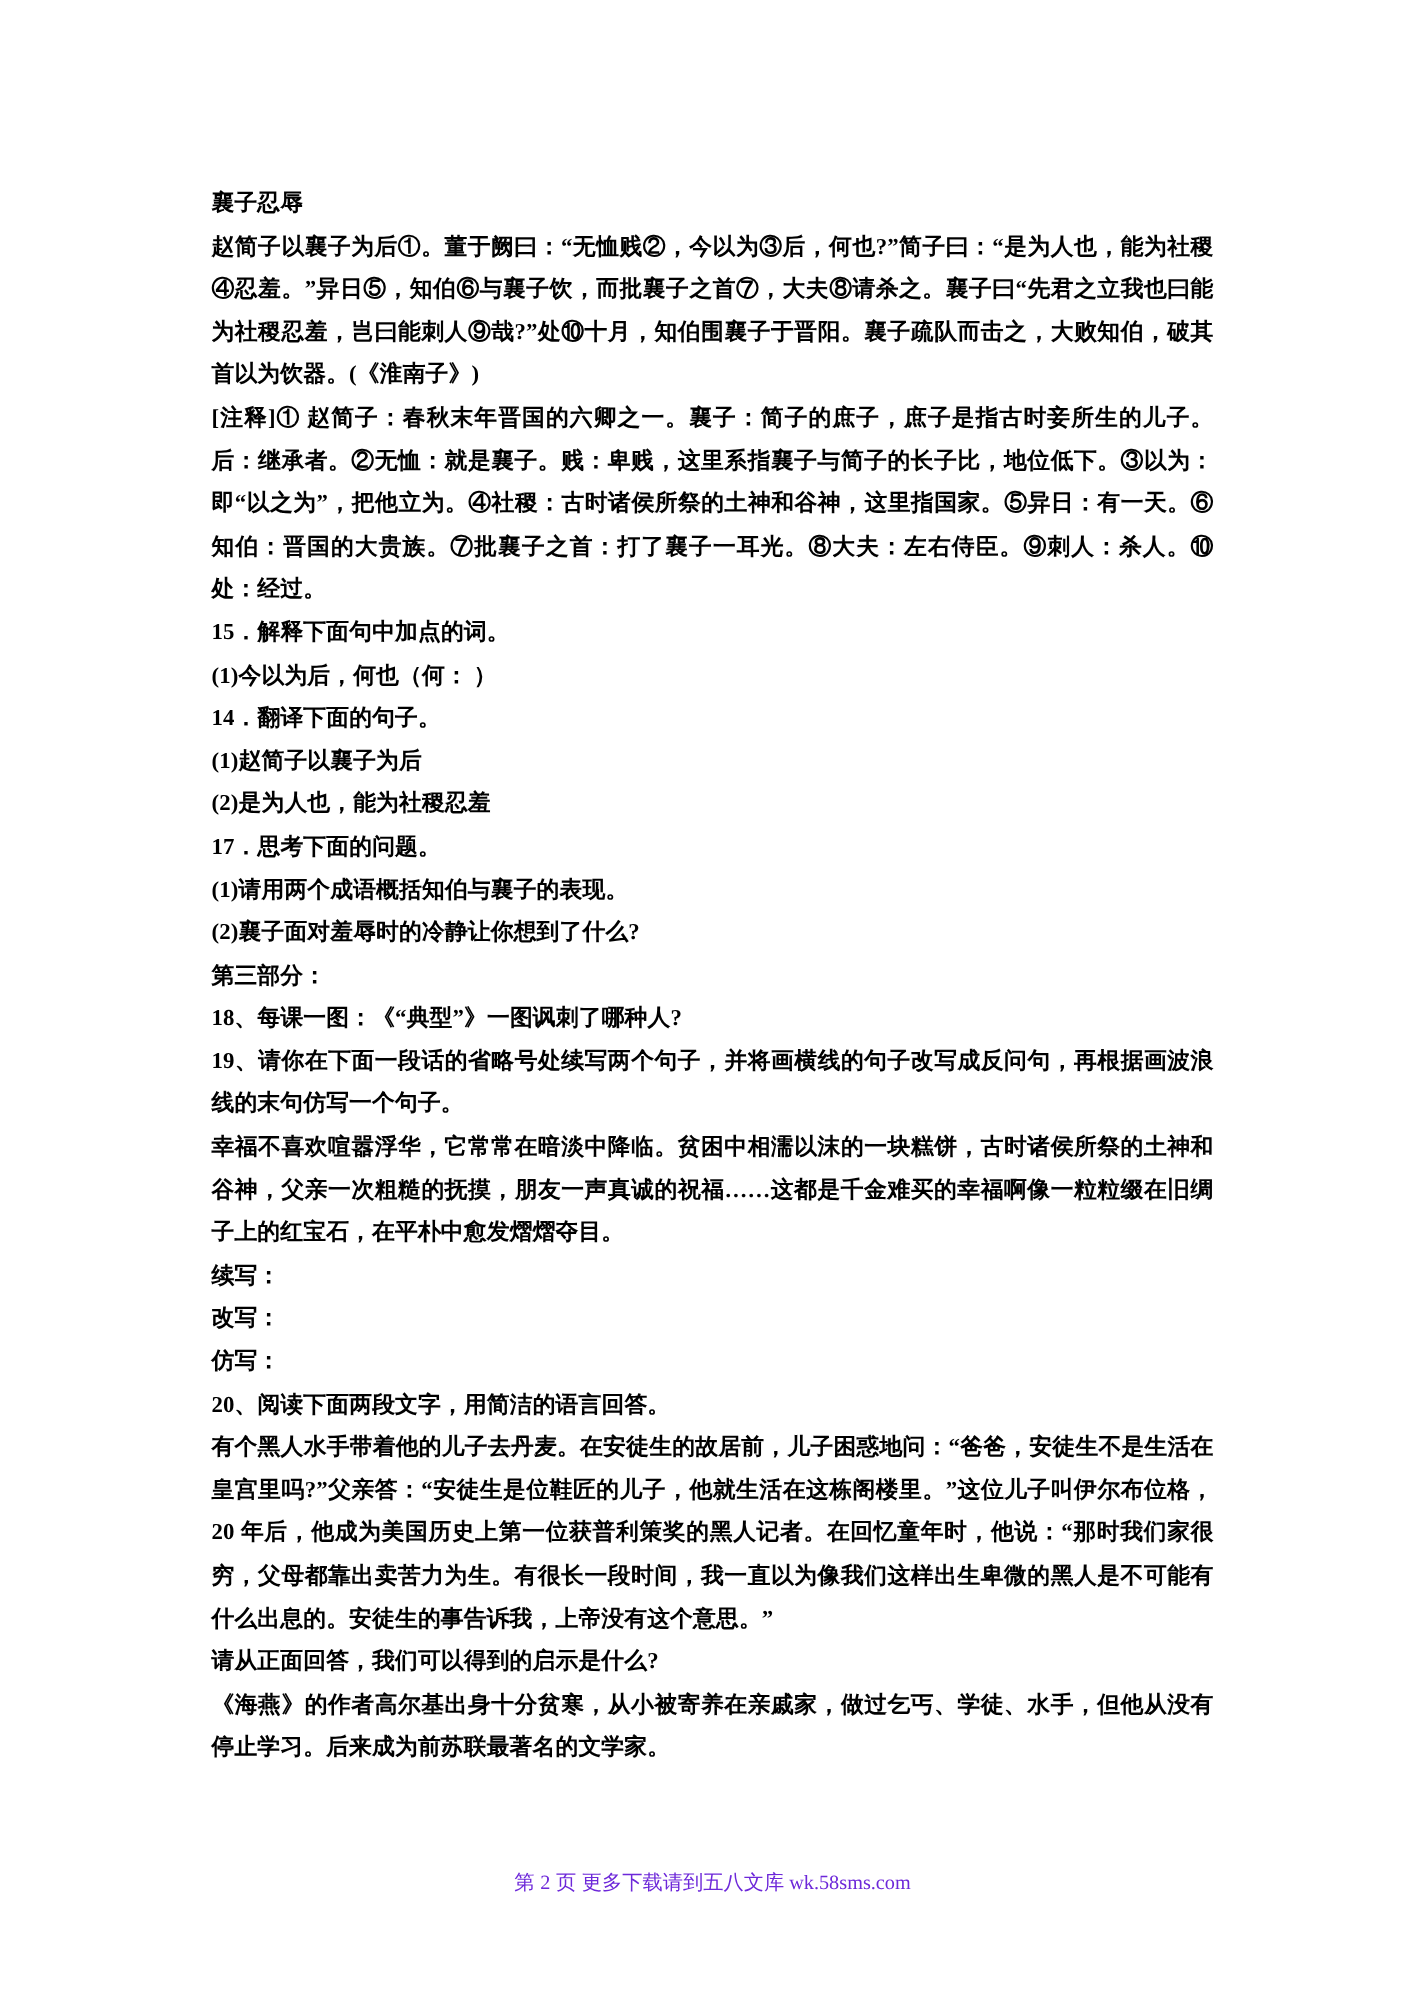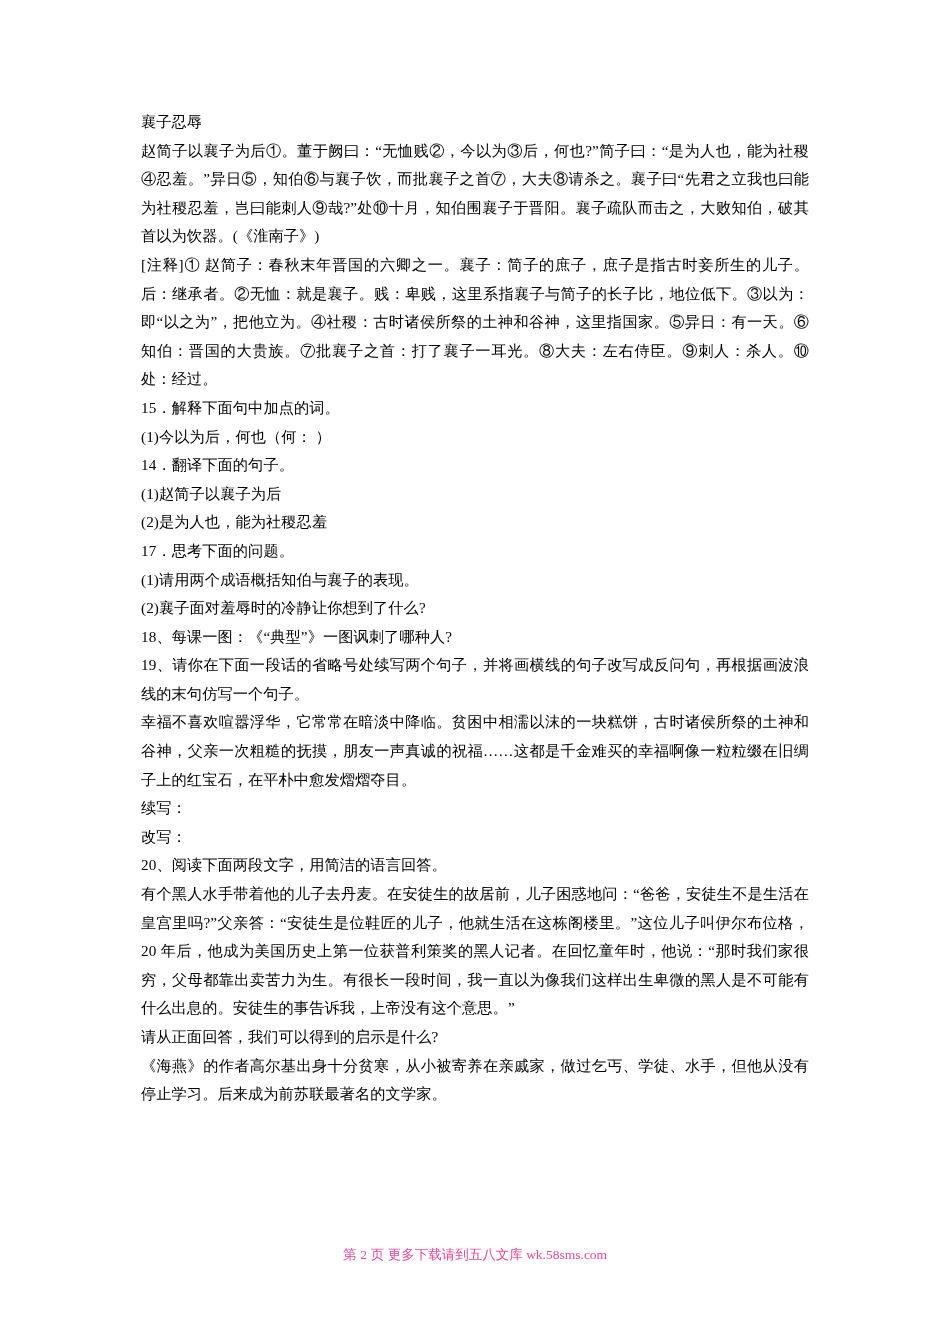--- a/index.html
+++ b/index.html
@@ -16,65 +16,68 @@
     width: 950px;
     height: 1344px;
     margin: 0 auto;
     background: #ffffff;
     overflow: hidden;
     box-sizing: border-box;
   }
   .content {
     position: absolute;
     left: 141px;
-    top: 108px;
+    top: 122px;
     width: 668px;
+    font-weight: bold;
   }
   .para {
     font-size: 15.2px;
     line-height: 28.6px;
     text-align: justify;
     margin: 0 0 0 0;
     letter-spacing: 0.1px;
   }
   .spacer-md { height: 22px; }
   .footer {
     position: absolute;
     left: 0;
     top: 1246px;
     width: 950px;
     text-align: center;
     font-size: 13.5px;
     font-family: "Liberation Serif", "DejaVu Serif", serif;
-    color: #ec4899;
+    color: #6d28d9;
   }
   .footer .pg { letter-spacing: 0.2px; }
 </style>
 </head>
 <body>
 
 <div class="page">
 
   <div class="content">
     <p class="para">襄子忍辱</p>
     <p class="para">赵简子以襄子为后①。董于阙曰：“无恤贱②，今以为③后，何也?”简子曰：“是为人也，能为社稷④忍羞。”异日⑤，知伯⑥与襄子饮，而批襄子之首⑦，大夫⑧请杀之。襄子曰“先君之立我也曰能为社稷忍羞，岂曰能刺人⑨哉?”处⑩十月，知伯围襄子于晋阳。襄子疏队而击之，大败知伯，破其首以为饮器。(《淮南子》)</p>
     <p class="para">[注释]① 赵简子：春秋末年晋国的六卿之一。襄子：简子的庶子，庶子是指古时妾所生的儿子。后：继承者。②无恤：就是襄子。贱：卑贱，这里系指襄子与简子的长子比，地位低下。③以为：即“以之为”，把他立为。④社稷：古时诸侯所祭的土神和谷神，这里指国家。⑤异日：有一天。⑥知伯：晋国的大贵族。⑦批襄子之首：打了襄子一耳光。⑧大夫：左右侍臣。⑨刺人：杀人。⑩处：经过。</p>
     <p class="para">15．解释下面句中加点的词。</p>
     <p class="para">(1)今以为后，何也（何：  ）</p>
     <p class="para">14．翻译下面的句子。</p>
     <p class="para">(1)赵简子以襄子为后</p>
     <p class="para">(2)是为人也，能为社稷忍羞</p>
     <p class="para">17．思考下面的问题。</p>
     <p class="para">(1)请用两个成语概括知伯与襄子的表现。</p>
     <p class="para">(2)襄子面对羞辱时的冷静让你想到了什么?</p>
+    <p class="para">第三部分：</p>
     <p class="para">18、每课一图：《“典型”》一图讽刺了哪种人?</p>
     <p class="para">19、请你在下面一段话的省略号处续写两个句子，并将画横线的句子改写成反问句，再根据画波浪线的末句仿写一个句子。</p>
     <p class="para">幸福不喜欢喧嚣浮华，它常常在暗淡中降临。贫困中相濡以沫的一块糕饼，古时诸侯所祭的土神和谷神，父亲一次粗糙的抚摸，朋友一声真诚的祝福……这都是千金难买的幸福啊像一粒粒缀在旧绸子上的红宝石，在平朴中愈发熠熠夺目。</p>
     <p class="para">续写：</p>
     <p class="para">改写：</p>
+    <p class="para">仿写：</p>
     <p class="para">20、阅读下面两段文字，用简洁的语言回答。</p>
     <p class="para">有个黑人水手带着他的儿子去丹麦。在安徒生的故居前，儿子困惑地问：“爸爸，安徒生不是生活在皇宫里吗?”父亲答：“安徒生是位鞋匠的儿子，他就生活在这栋阁楼里。”这位儿子叫伊尔布位格，20 年后，他成为美国历史上第一位获普利策奖的黑人记者。在回忆童年时，他说：“那时我们家很穷，父母都靠出卖苦力为生。有很长一段时间，我一直以为像我们这样出生卑微的黑人是不可能有什么出息的。安徒生的事告诉我，上帝没有这个意思。”</p>
     <p class="para">请从正面回答，我们可以得到的启示是什么?</p>
     <p class="para">《海燕》的作者高尔基出身十分贫寒，从小被寄养在亲戚家，做过乞丐、学徒、水手，但他从没有停止学习。后来成为前苏联最著名的文学家。</p>
     <div class="spacer-md"></div>
   </div>
 
   <div class="footer">
     <span class="pg">第 2 页</span>
     <span>更多下载请到五八文库 wk.58sms.com</span>

